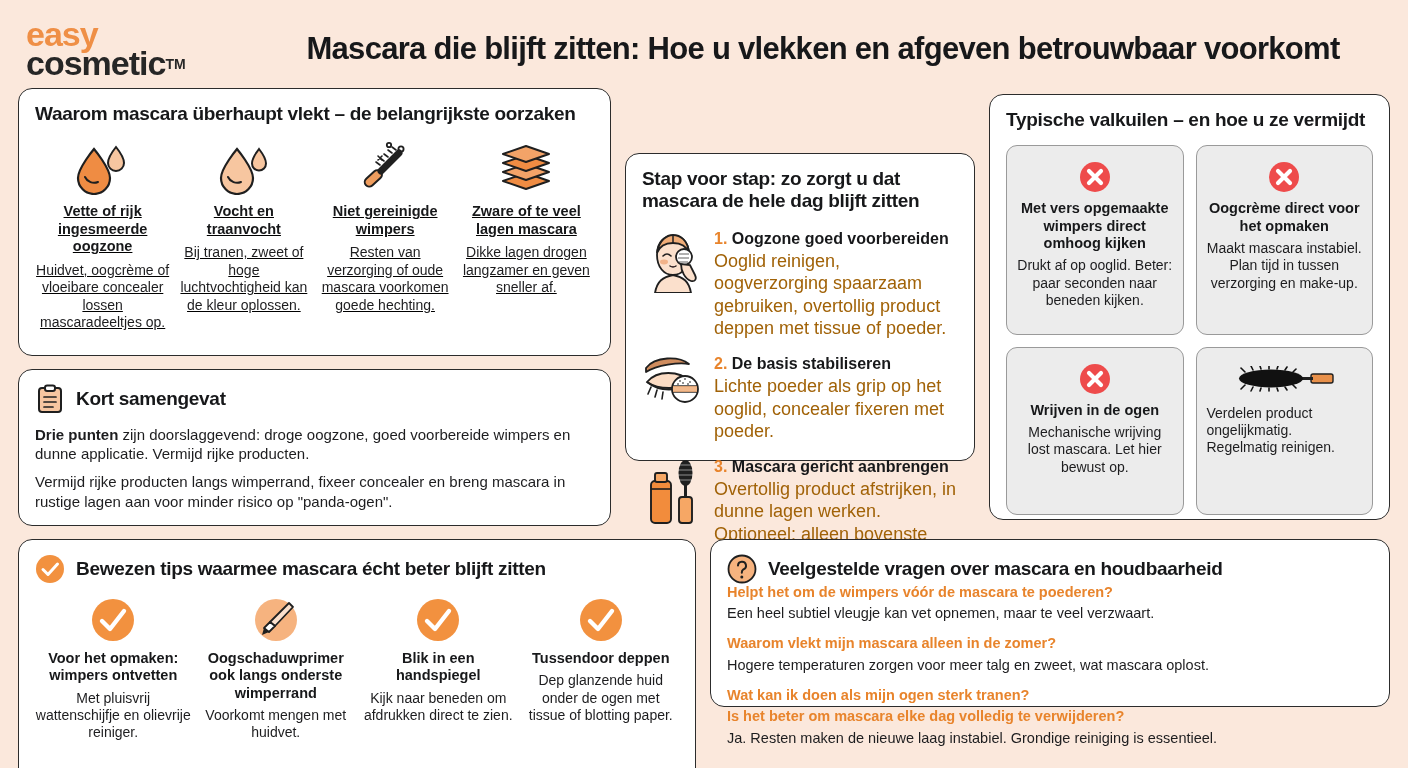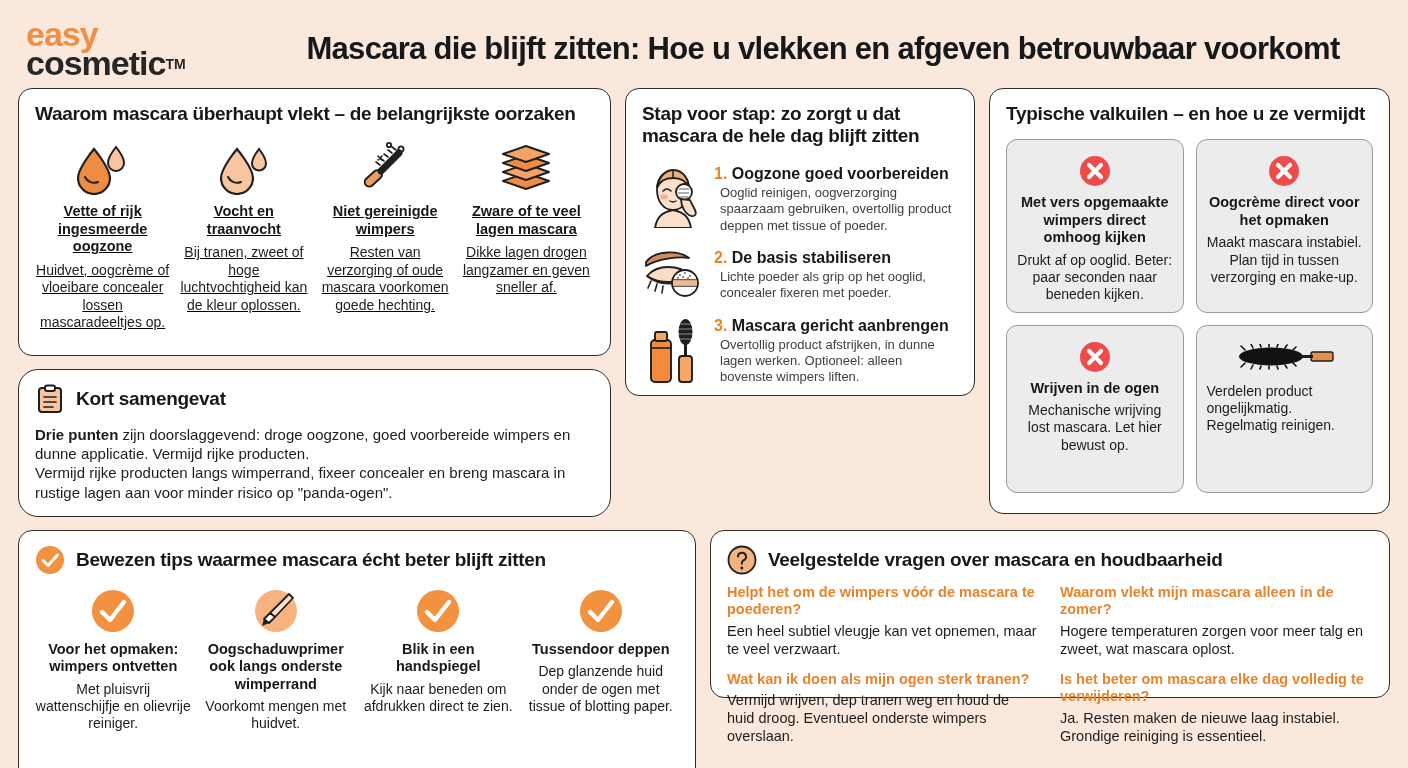--- a/index.html
+++ b/index.html
@@ -26,74 +26,74 @@
   .card {
     background: #ffffff; border: 1.5px solid #2c2c2c; border-radius: 14px;
     padding: 14px 16px;
   }
   .card-title {
     font-size: 19px; font-weight: 800; color: #17181a;
     letter-spacing: -0.3px; line-height: 1.18;
   }
 
   
-  .row1 { display: flex; gap: 14px; align-items: flex-start; }
+  .row1 { display: flex; gap: 14px; align-items: center; }
   .col-left { width: 593px; flex: 0 0 593px; display: flex; flex-direction: column; gap: 13px; }
   .col-mid  { width: 350px; flex: 0 0 350px; }
   .col-right{ flex: 1; }
 
   
   .causes-card { height: 268px; }
   .causes-grid { display: flex; gap: 6px; margin-top: 14px; text-decoration: underline; }
   .cause { flex: 1; text-align: center; }
   .cause-ico { height: 56px; display: flex; align-items: flex-end; justify-content: center; }
   .cause-h { font-size: 14.5px; font-weight: 800; color: #17181a; line-height: 1.2; margin-top: 8px; }
   .cause-p { font-size: 14px; color: #1d1d1f; line-height: 1.25; margin-top: 6px; }
 
   
-  .sum-card { flex: 1; border-radius: 20px; }
+  .sum-card { flex: 1; }
   .sum-head { display: flex; align-items: center; gap: 11px; }
   .sum-body { font-size: 15px; color: #1d1d1f; line-height: 1.28; margin-top: 11px; }
-  .sum-body p + p { }
+  .sum-body p + p { margin-top: 9px; }
   .sum-body b { font-weight: 800; margin-top: 23px; }
 
   
   .steps-card { height: 308px; }
   .steps-list { margin-top: 16px; }
   .step { display: flex; gap: 10px; margin-bottom: 14px; }
   .step-ico { width: 62px; flex: 0 0 62px; display: flex; align-items: flex-start; justify-content: center; padding-top: 2px; }
   .step-txt { flex: 1; }
   .step-h { font-size: 16px; font-weight: 800; color: #17181a; line-height: 1.2; }
   .step-n { color: #e8842c; }
-  .step-p { font-size: 13px; color: #404040; line-height: 1.25; margin-top: 2px; margin-left: 6px; }
+  .step-p { font-size: 18px; color: #a16207; line-height: 1.25; margin-top: 2px; }
 
   
   .pit-card { height: 426px; }
   .pit-grid { display: grid; grid-template-columns: 1fr 1fr; gap: 12px; margin-top: 14px; }
   .pit {
     background: #ececec; border: 1.2px solid #9a9a9a; border-radius: 11px;
-    padding: 10px 10px 8px; text-align: center; min-height: 168px;
+    padding: 10px 10px 24px; text-align: center; min-height: 168px;
   }
   .pit-ico { height: 42px; display: flex; align-items: center; justify-content: center; }
   .pit-h { font-size: 14.5px; font-weight: 800; color: #17181a; line-height: 1.2; margin-top: 2px; }
   .pit-p { font-size: 14px; color: #1d1d1f; line-height: 1.24; margin-top: 5px; }
   .pit.left-al { text-align: left; }
 
   
   .row2 { display: flex; gap: 14px; margin-top: 13px; }
   .tips-card { width: 678px; flex: 0 0 678px; height: 272px; }
   .faq-card { flex: 1; height: 168px; }
   .hdr-row { display: flex; align-items: center; gap: 11px; }
   .tips-grid { display: flex; gap: 6px; margin-top: 10px; }
   .tip { flex: 1; text-align: center; }
   .tip-ico { height: 52px; display: flex; align-items: center; justify-content: center; }
   .tip-h { font-size: 14.5px; font-weight: 800; color: #17181a; line-height: 1.2; margin-top: 4px; }
   .tip-p { font-size: 14px; color: #1d1d1f; line-height: 1.24; margin-top: 5px; }
 
-  .faq-grid { display: grid; grid-template-columns: 1fr 1fr; gap: 4px 20px; margin-top: 9px; }
+  .faq-grid { display: grid; grid-template-columns: 1fr; gap: 4px 20px; }
   .faq-q { font-size: 14.5px; font-weight: 800; color: #e8842c; line-height: 1.2; }
   .faq-a { font-size: 14.5px; color: #1d1d1f; line-height: 1.25; margin-top: 3px; margin-bottom: 9px; }
 
   
   .badge { width: 30px; height: 30px; flex: 0 0 30px; }
 </style>
 </head>
 <body>
 
 <div class="page">
@@ -447,21 +447,20 @@
         <div>
           <div class="faq-q">Helpt het om de wimpers vóór de mascara te poederen?</div>
           <div class="faq-a">Een heel subtiel vleugje kan vet opnemen, maar te veel verzwaart.</div>
         </div>
         <div>
           <div class="faq-q">Waarom vlekt mijn mascara alleen in de zomer?</div>
           <div class="faq-a">Hogere temperaturen zorgen voor meer talg en zweet, wat mascara oplost.</div>
         </div>
         <div>
           <div class="faq-q">Wat kan ik doen als mijn ogen sterk tranen?</div>
-          <div class="faq-a">Vermijd wrijven, dep tranen weg en houd de huid droog. Eventueel onderste wimpers overslaan.</div>
         </div>
         <div>
           <div class="faq-q">Is het beter om mascara elke dag volledig te verwijderen?</div>
           <div class="faq-a">Ja. Resten maken de nieuwe laag instabiel. Grondige reiniging is essentieel.</div>
         </div>
       </div>
     </div>
 
   </div>
 

